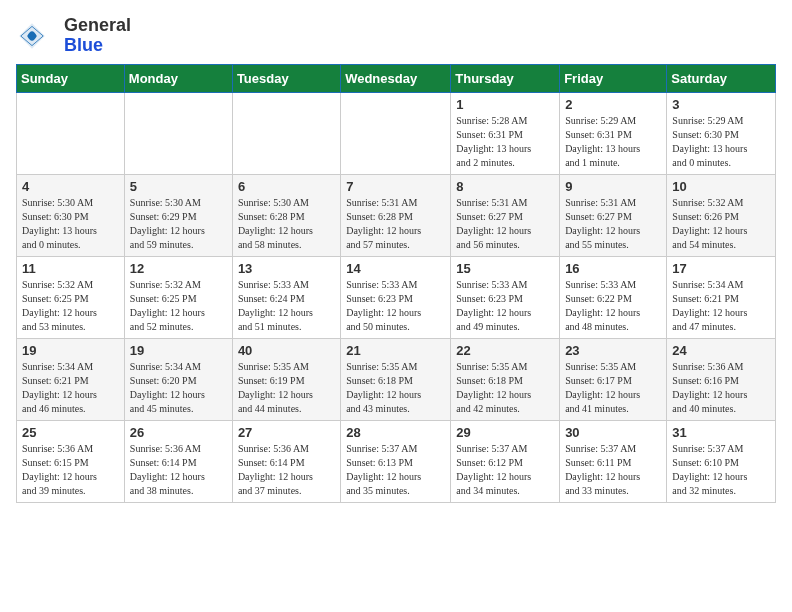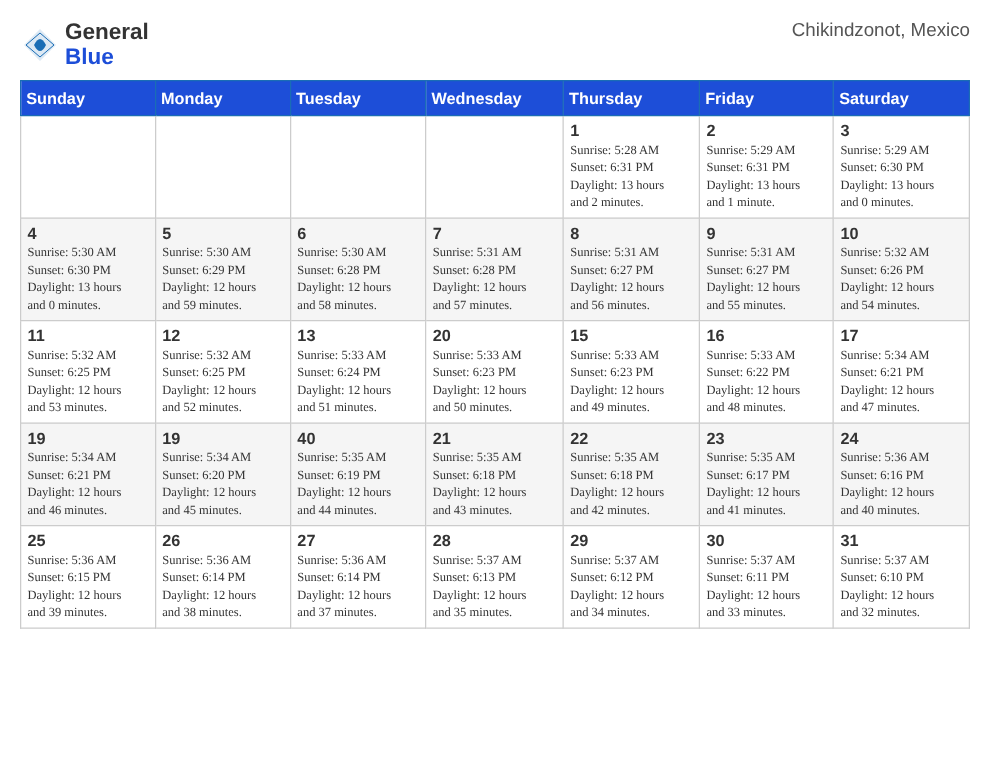--- a/index.html
+++ b/index.html
@@ -12,21 +12,21 @@
     }
     .header {
       display: flex;
       justify-content: space-between;
       align-items: flex-start;
       margin-bottom: 8px;
     }
     .logo {
       display: flex;
       align-items: center;
-      gap: 4px;
+      gap: 16px;
     }
     .logo-text {
       font-size: 18px;
       font-weight: bold;
       line-height: 1.1;
     }
     .logo-general { color: #333; }
     .logo-blue { color: #1d4ed8; }
     .logo-icon {
       width: 32px;
@@ -43,21 +43,21 @@
     .location {
       font-size: 15px;
       color: #555;
     }
     .calendar {
       width: 100%;
       border-collapse: collapse;
       font-size: 11px;
     }
     .calendar th {
-      background: #1d4ed8;
+      background: #15803d;
       color: #fff;
       padding: 6px 4px;
       text-align: left;
       font-size: 13px;
       font-weight: bold;
       border: 1px solid #1a6db5;
     }
     .calendar td {
       border: 1px solid #ccc;
       vertical-align: top;
@@ -95,21 +95,20 @@
       <polygon points="20,4 36,20 20,36 4,20" fill="#1a6db5" opacity="0.15"></polygon>
       <polygon points="20,8 34,20 20,32 6,20" fill="none" stroke="#1a6db5" stroke-width="1"></polygon>
       <path d="M14,20 Q20,8 26,20 Q20,32 14,20Z" fill="#1a6db5"></path>
     </svg>
     <div class="logo-text">
       <span class="logo-general">General</span><br>
       <span class="logo-blue">Blue</span>
     </div>
   </div>
   <div class="title-block">
-    <div class="location">Chikindzonot, Mexico</div>
   </div>
 </div>
 
 <table class="calendar">
   <thead>
     <tr>
     <th>Sunday</th>
         <th>Monday</th>
         <th>Tuesday</th>
         <th>Wednesday</th>
@@ -213,21 +212,21 @@
 and 52 minutes.</div>
         </td>
         <td>
           <div class="day-number">13</div>
           <div class="day-info" style="white-space: pre-line;">Sunrise: 5:33 AM
 Sunset: 6:24 PM
 Daylight: 12 hours
 and 51 minutes.</div>
         </td>
         <td>
-          <div class="day-number">20</div>
+          <div class="day-number">14</div>
           <div class="day-info" style="white-space: pre-line;">Sunrise: 5:33 AM
 Sunset: 6:23 PM
 Daylight: 12 hours
 and 50 minutes.</div>
         </td>
         <td>
           <div class="day-number">15</div>
           <div class="day-info" style="white-space: pre-line;">Sunrise: 5:33 AM
 Sunset: 6:23 PM
 Daylight: 12 hours

